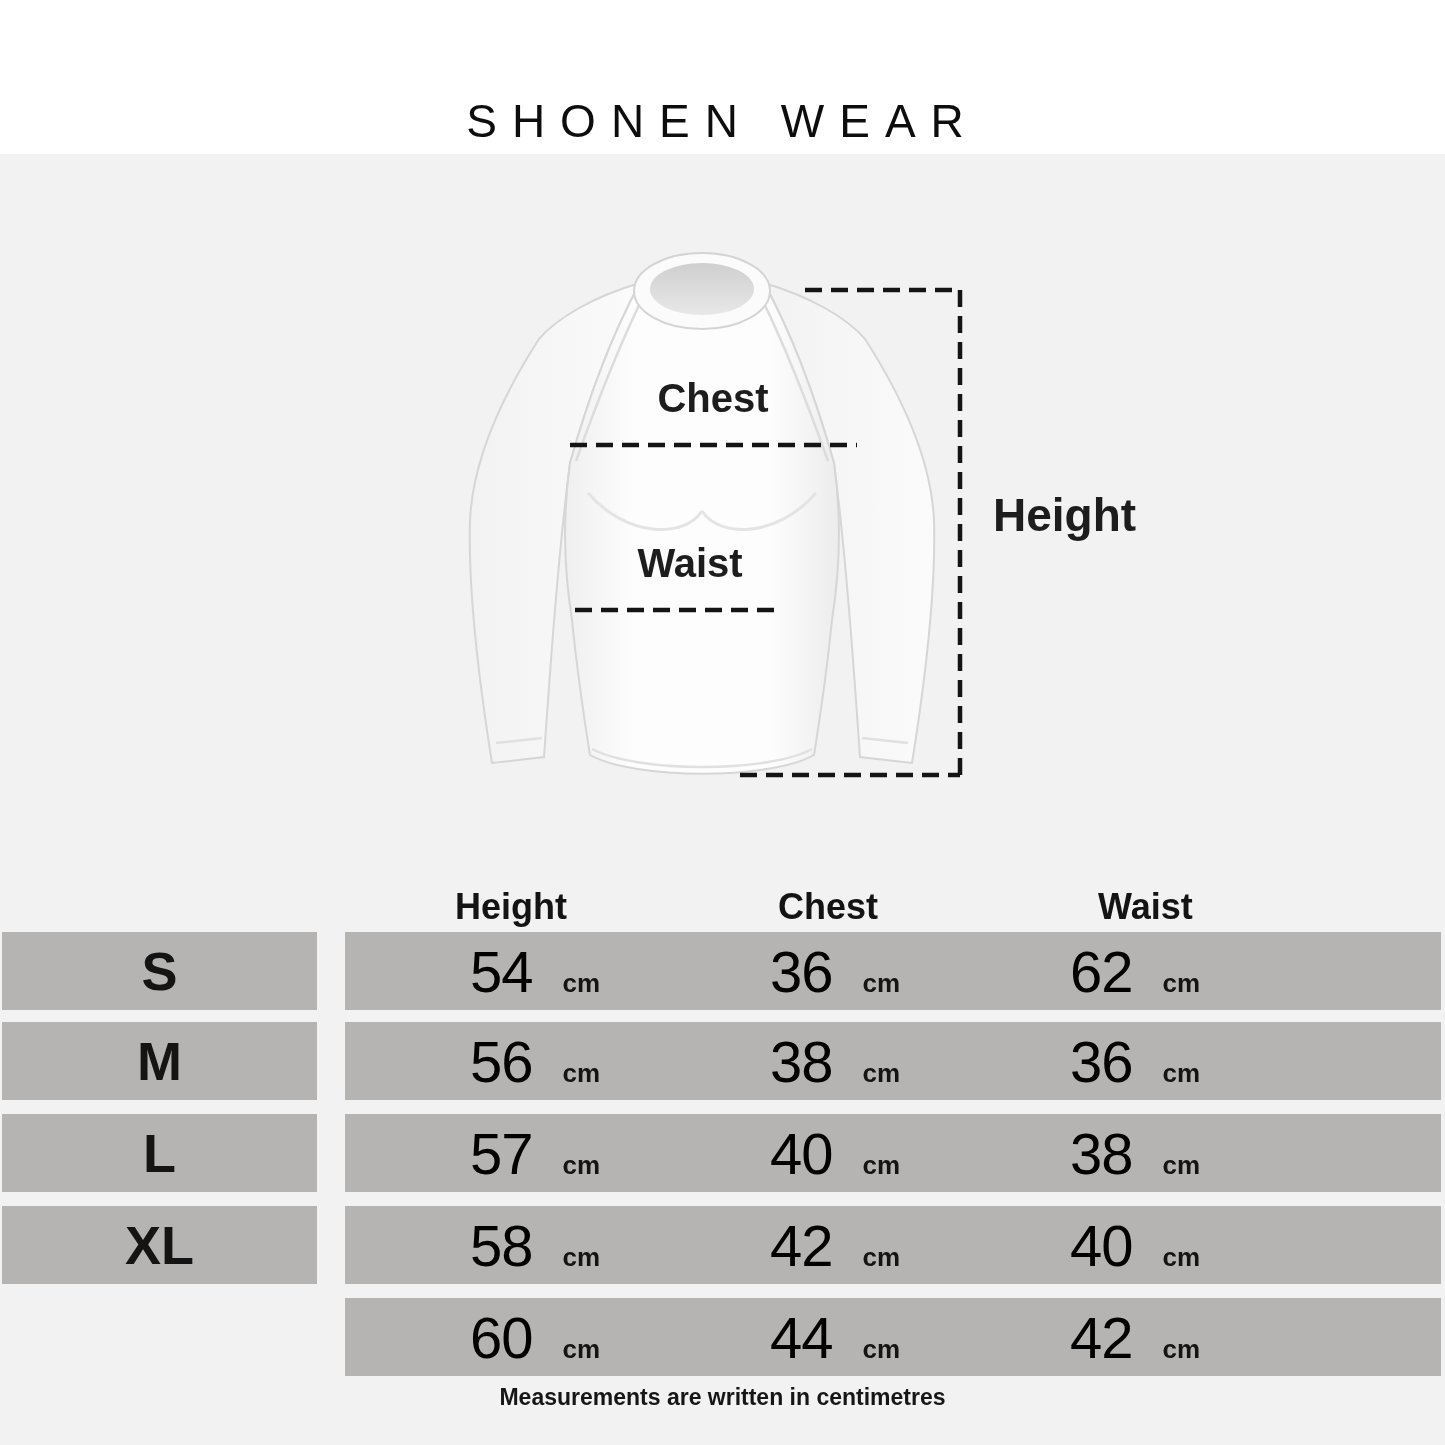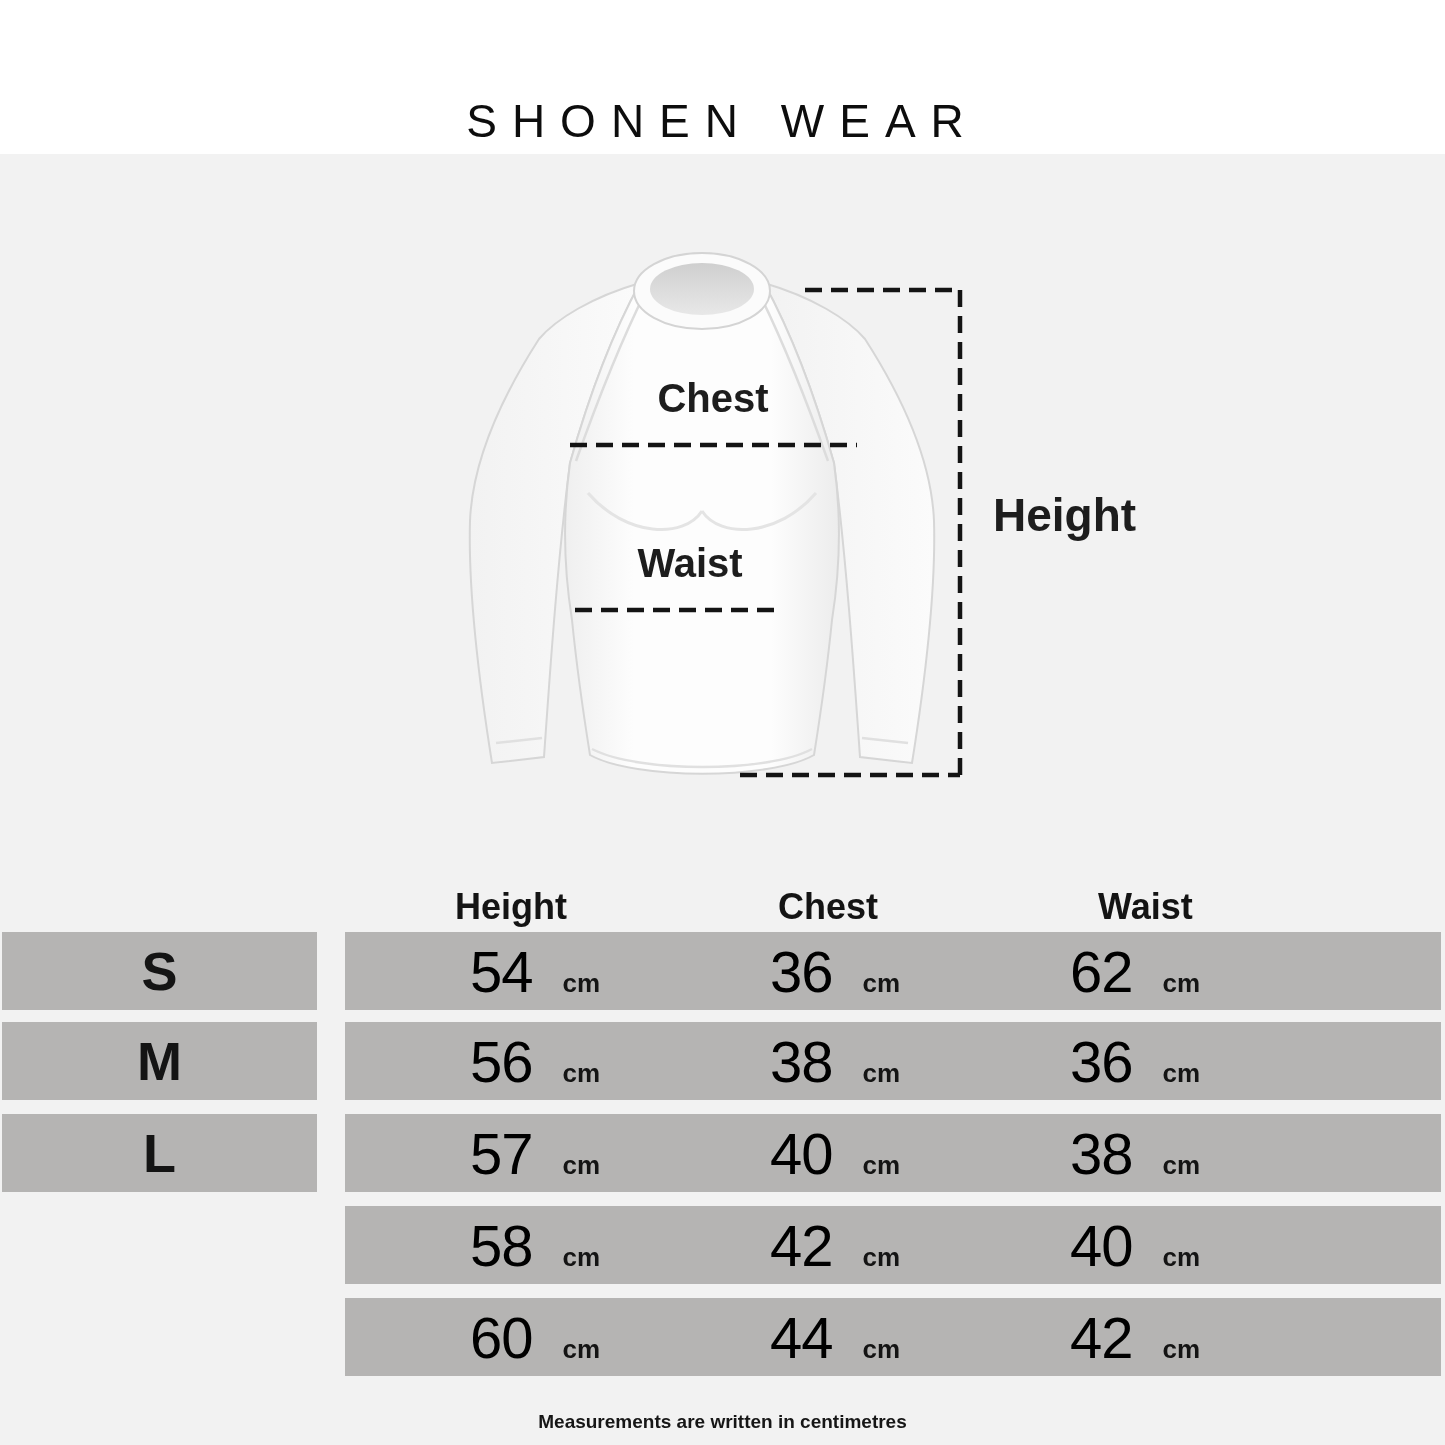--- a/index.html
+++ b/index.html
@@ -44,21 +44,21 @@
     display:flex;align-items:center;padding-left:40px;
   }
   .vgroup{
     width:300px;display:flex;justify-content:center;align-items:baseline;
   }
   .vnum{font-size:58px;font-weight:400;color:#000000;letter-spacing:-1px;}
   .vunit{font-size:26px;font-weight:700;color:#141414;margin-left:30px;}
   
   .footer{
     position:absolute;left:0;right:0;top:1384px;text-align:center;
-    font-size:19px;font-weight:600;color:#161616;line-height:27px;margin-top:24px;
+    font-size:23px;font-weight:600;color:#161616;line-height:27px;
   }
 </style>
 </head>
 <body>
 
 <div class="page">
 
   <div class="logo-bar">
     <div class="logo">SHONEN WEAR</div>
   </div>
@@ -163,20 +163,21 @@
         <span class="vunit">cm</span>
       </div>
       <div class="vgroup">
         <span class="vnum">38</span>
         <span class="vunit">cm</span>
       </div>
     </div>
   </div>
 
   <div class="size-row" style="top:1206px;">
+    <div class="size-cell">XL</div>
     <div class="values-cell">
       <div class="vgroup">
         <span class="vnum">58</span>
         <span class="vunit">cm</span>
       </div>
       <div class="vgroup">
         <span class="vnum">42</span>
         <span class="vunit">cm</span>
       </div>
       <div class="vgroup">

